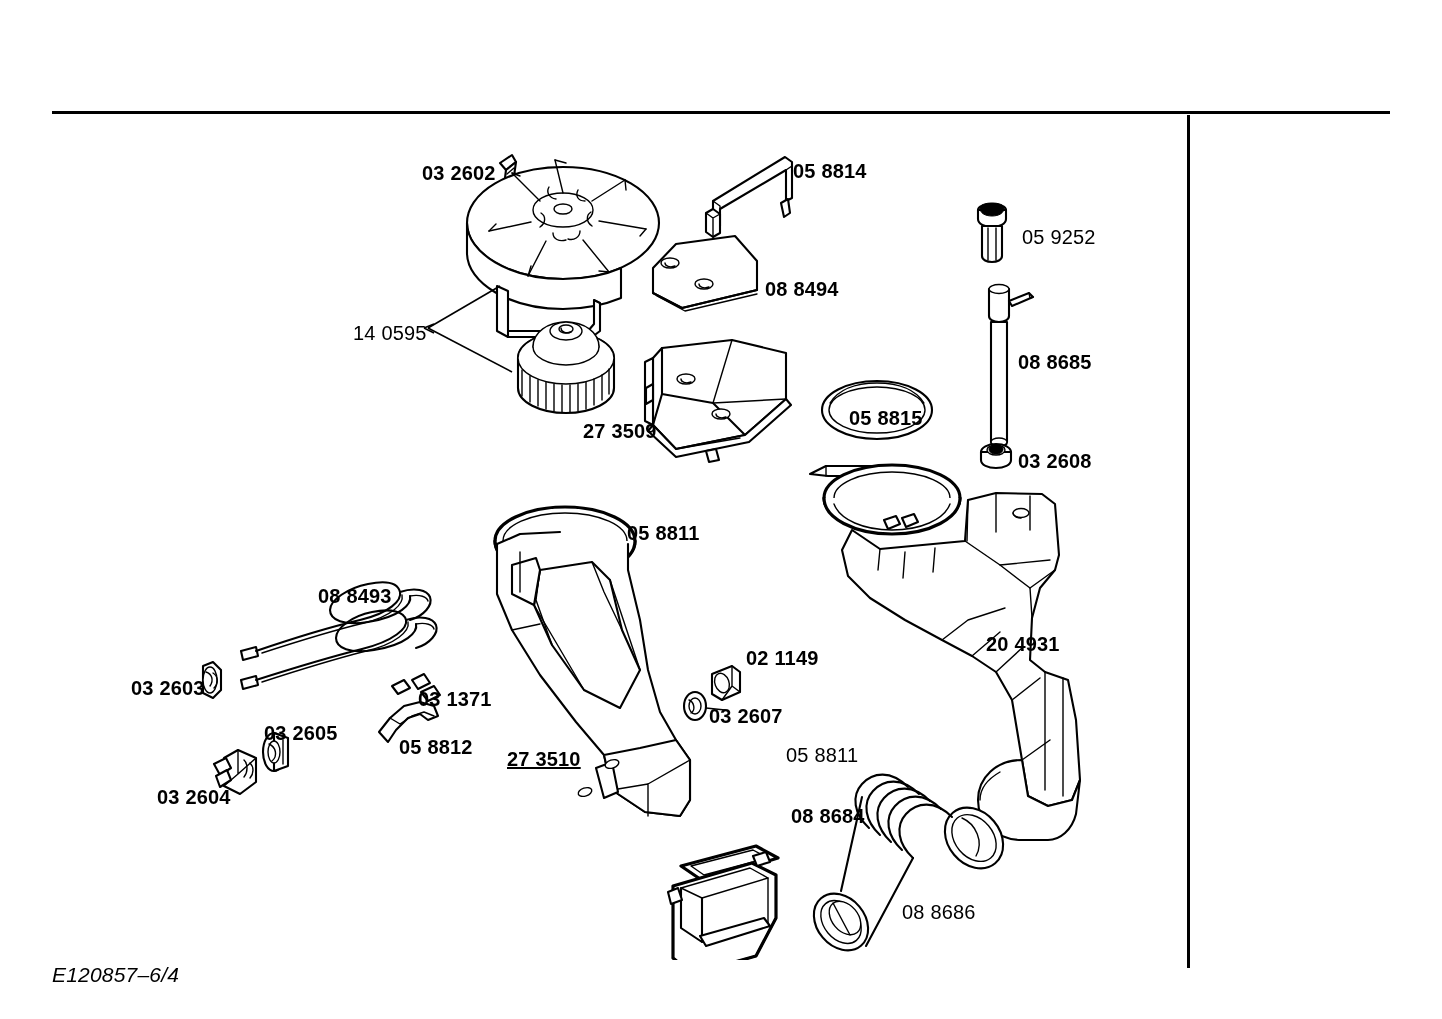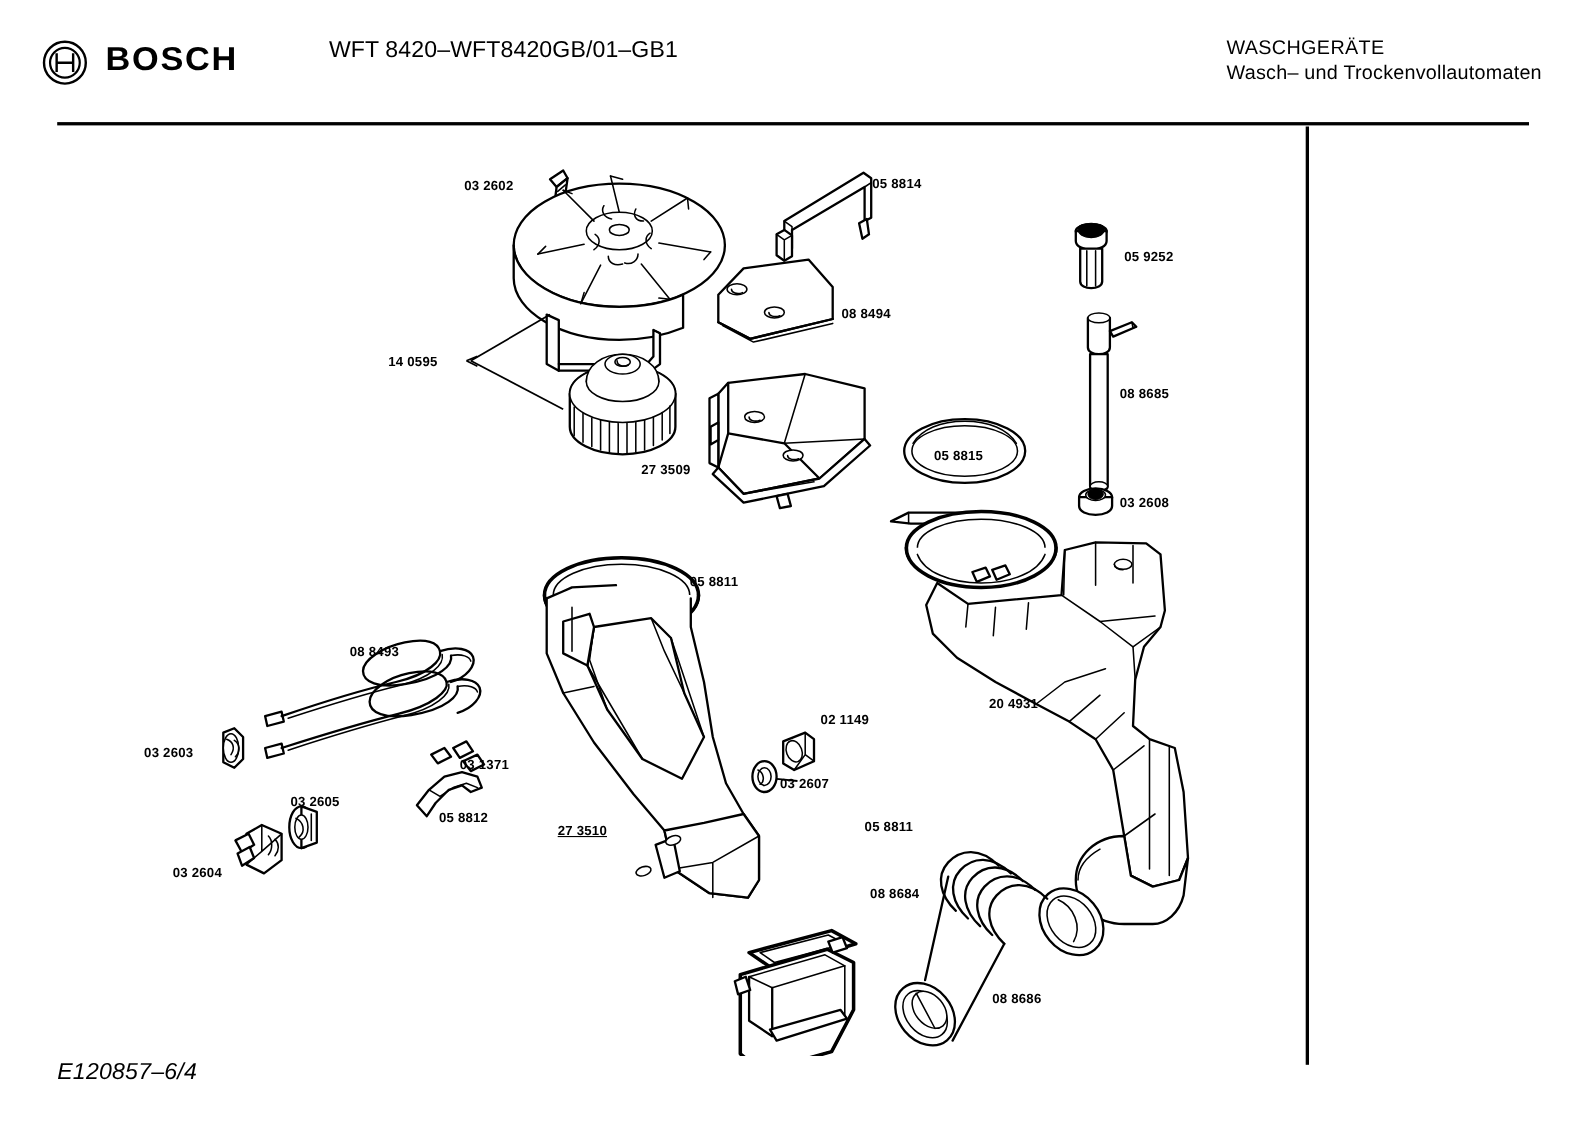--- a/index.html
+++ b/index.html
@@ -116,52 +116,33 @@
     width: 1442px;
     height: 860px;
   }
   #exploded-diagram svg {
     display: block;
   }
 
   
   .callout {
     position: absolute;
-    font-size: 12px;
+    font-size: 20px;
     white-space: nowrap;
     line-height: 1;
     letter-spacing: 0.2px;
   }
   .callout.bold { font-weight: bold; }
-  .callout.regular { font-weight: bold; }
+  .callout.regular { font-weight: normal; }
 </style>
 </head>
 <body>
 
 <div id="page">
 
-  <div id="header-bar">
-
-    <div id="brand-logo-mark">
-      <svg width="42" height="42" viewBox="0 0 42 42">
-        <circle cx="21" cy="21" r="19" fill="none" stroke="#000" stroke-width="2.2"></circle>
-        <circle cx="21" cy="21" r="13.5" fill="none" stroke="#000" stroke-width="2"></circle>
-        <path d="M13.5 12.5 L13.5 29.5 M28.5 12.5 L28.5 29.5 M13.5 21 L28.5 21" stroke="#000" stroke-width="2.2" fill="none"></path>
-      </svg>
-    </div>
-
-    <div id="brand-wordmark">BOSCH</div>
-
-    <div id="model-code">WFT 8420–WFT8420GB/01–GB1</div>
-
-    <div id="category-group">
-      <div id="category-title">WASCHGERÄTE</div>
-      <div id="category-subtitle">Wasch– und Trockenvollautomaten</div>
-    </div>
-  </div>
 
   <div id="frame-top-rule"></div>
   <div id="frame-divider-rule"></div>
 
 
   <div id="exploded-diagram">
     <svg width="1442" height="860" viewBox="0 0 1442 860">
       <defs>
         <style>
           .ln   { fill:none; stroke:#000; stroke-width:2.1; stroke-linejoin:round; stroke-linecap:round; }
@@ -491,21 +472,21 @@
     <div class="callout bold" style="left:793px;  top:161px;">05 8814</div>
     <div class="callout bold" style="left:765px;  top:279px;">08 8494</div>
     <div class="callout regular" style="left:1022px; top:227px;">05 9252</div>
     <div class="callout regular" style="left:353px;  top:323px;">14 0595</div>
     <div class="callout bold" style="left:1018px; top:352px;">08 8685</div>
     <div class="callout bold" style="left:583px;  top:421px;">27 3509</div>
     <div class="callout bold" style="left:849px;  top:408px;">05 8815</div>
     <div class="callout bold" style="left:1018px; top:451px;">03 2608</div>
     <div class="callout bold" style="left:627px;  top:523px;">05 8811</div>
     <div class="callout bold" style="left:318px;  top:586px;">08 8493</div>
-    <div class="callout bold" style="left:899px;  top:634px;">20 4931</div>
+    <div class="callout bold" style="left:986px;  top:634px;">20 4931</div>
     <div class="callout bold" style="left:746px;  top:648px;">02 1149</div>
     <div class="callout bold" style="left:131px;  top:678px;">03 2603</div>
     <div class="callout bold" style="left:418px;  top:689px;">03 1371</div>
     <div class="callout bold" style="left:709px;  top:706px;">03 2607</div>
     <div class="callout bold" style="left:264px;  top:723px;">03 2605</div>
     <div class="callout bold" style="left:399px;  top:737px;">05 8812</div>
     <div class="callout bold" style="left:507px;  top:749px;text-decoration:underline;">27 3510</div>
     <div class="callout regular" style="left:786px;  top:745px;">05 8811</div>
     <div class="callout bold" style="left:157px;  top:787px;">03 2604</div>
     <div class="callout bold" style="left:791px;  top:806px;">08 8684</div>

